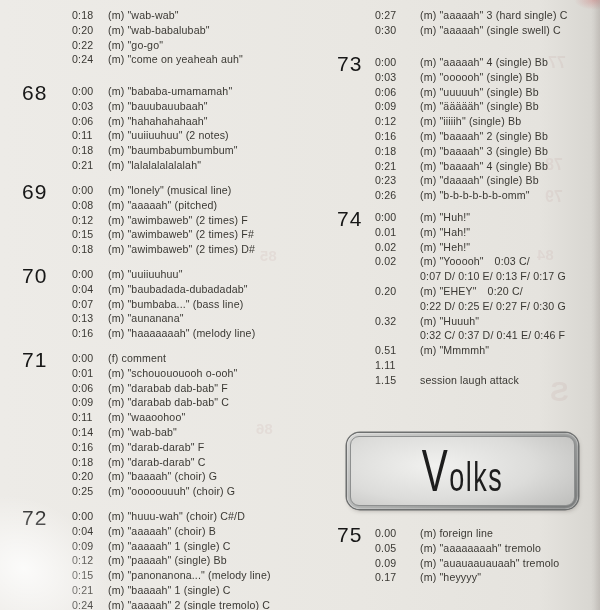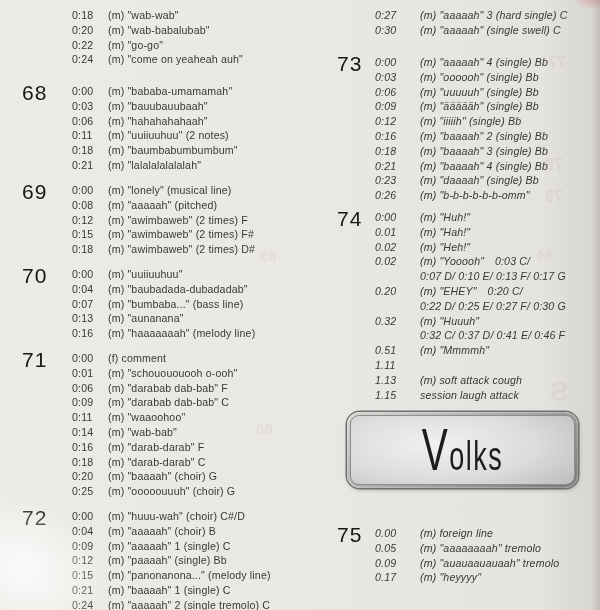--- a/index.html
+++ b/index.html
@@ -31,26 +31,26 @@
   
   .sec-0-0{top:8px}  .sec-0-1{top:84px}  .sec-0-2{top:183px}
   .sec-0-3{top:267px}.sec-0-4{top:351px} .sec-0-5{top:509px}
   .sec-1-0{top:8px}  .sec-1-1{top:55px}  .sec-1-2{top:210px} .sec-1-3{top:526px}
   .sec-num{
     position:absolute;left:0;top:-3px;
     font-size:21px;font-weight:normal;letter-spacing:1px;color:#171717;
   }
   .row{display:grid;line-height:14.8px;font-size:10.6px;color:#3a3833;letter-spacing:.15px;}
   .col-0 .row{grid-template-columns:36px 1fr;}
-  .col-1 .row{grid-template-columns:45px 1fr;font-style:italic;}
+  .col-1 .row{grid-template-columns:45px 1fr;}
   .t{white-space:nowrap;}
   .d{white-space:nowrap;}
   
   .badge{
-    position:absolute;left:347px;top:412px;width:231px;height:76px;
+    position:absolute;left:347px;top:433px;width:231px;height:76px;
     border-radius:13px;padding:3px;box-sizing:border-box;
     background:linear-gradient(150deg,#d6d6d4 0%,#a9abaa 45%,#767878 100%);
     box-shadow:0 0 0 1.5px #6e7070, 1px 2px 4px rgba(80,75,70,.35), inset 0 0 2px rgba(255,255,255,.9);
   }
   .badge-panel{
     width:100%;height:100%;border-radius:9px;box-sizing:border-box;
     border:1px solid #8d8f8f;
     background:radial-gradient(ellipse 130% 150% at 38% 42%, #f1f1ef 0%, #dcdcda 34%, #b6b6b4 68%, #969694 100%);
     display:flex;align-items:center;justify-content:center;
   }
@@ -330,24 +330,20 @@
         </div>
         <div class="row">
           <span class="t">0.51</span>
           <span class="d">(m) "Mmmmh"</span>
         </div>
         <div class="row">
           <span class="t"></span>
         </div>
         <div class="row">
           <span class="t">1.11</span>
-        </div>
-        <div class="row">
-          <span class="t">1.13</span>
-          <span class="d">(m) soft attack cough</span>
         </div>
         <div class="row">
           <span class="t">1.15</span>
           <span class="d">session laugh attack</span>
         </div>
       </div>
       <div class="section sec-1-3">
         <span class="sec-num">75</span>
         <div class="row">
           <span class="t">0.00</span>

